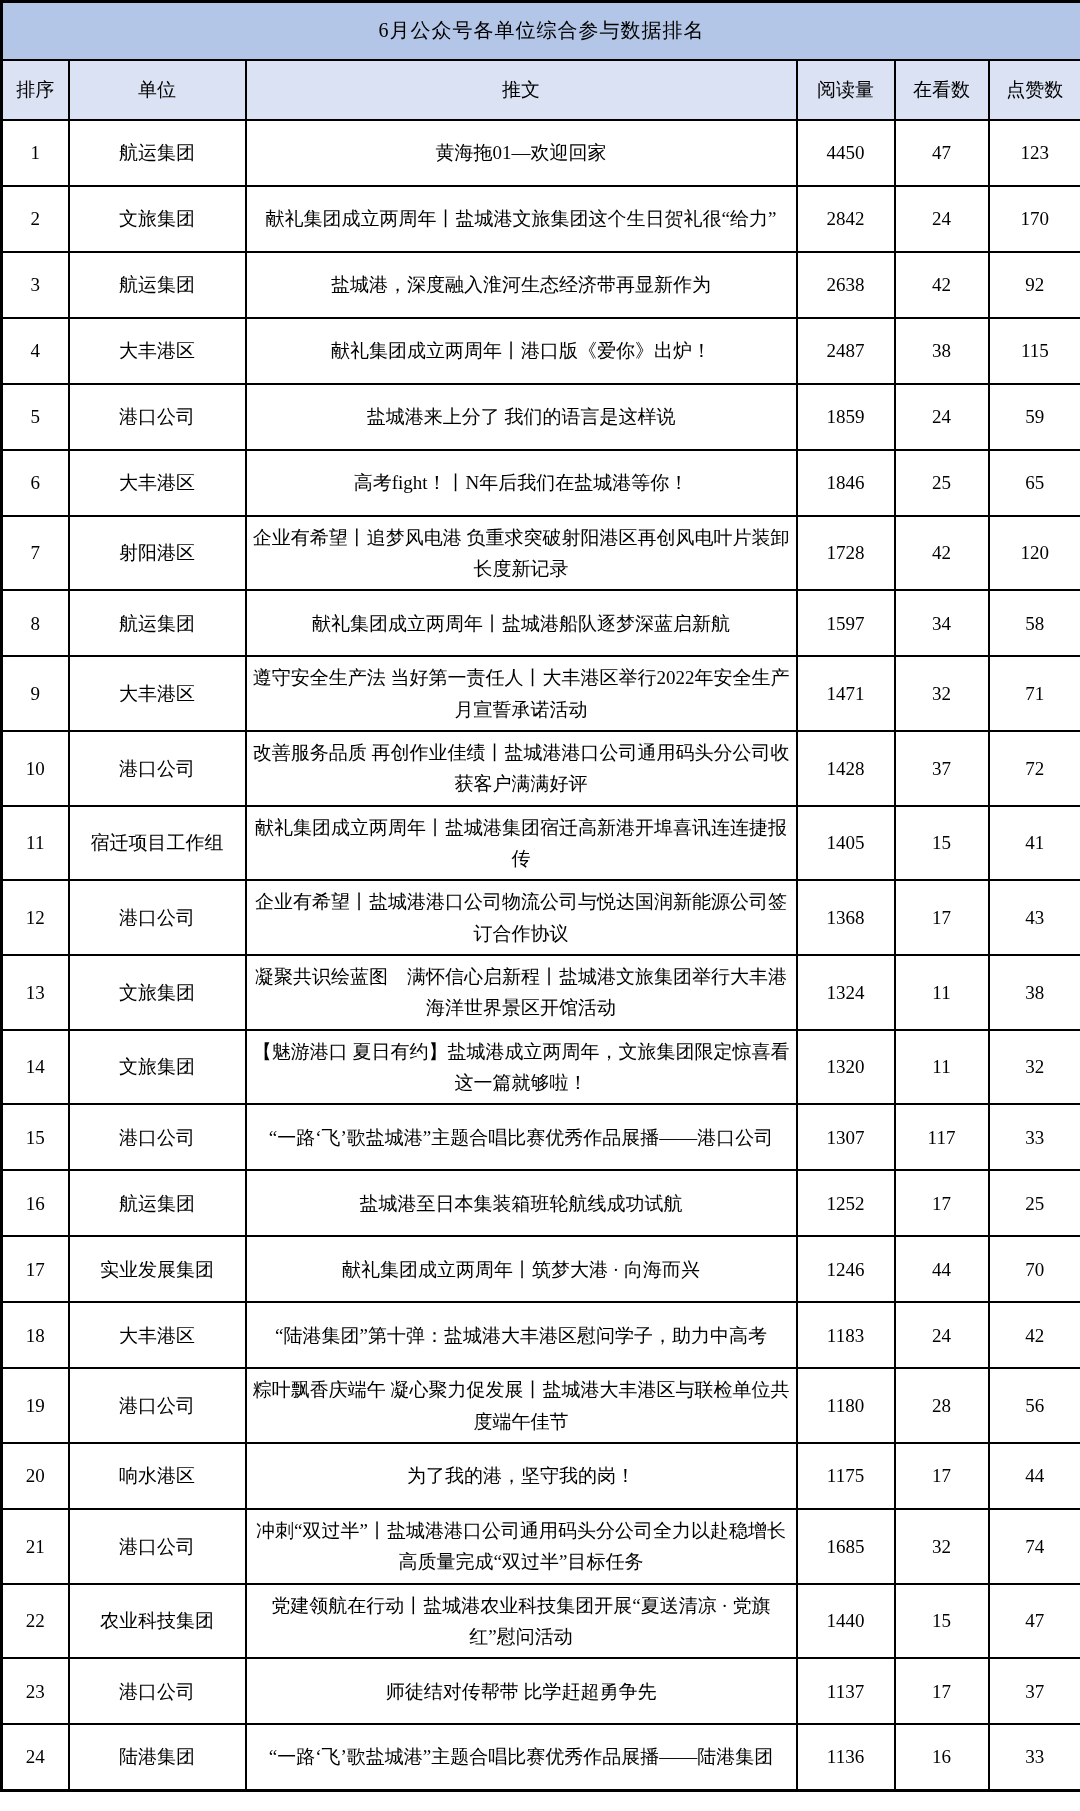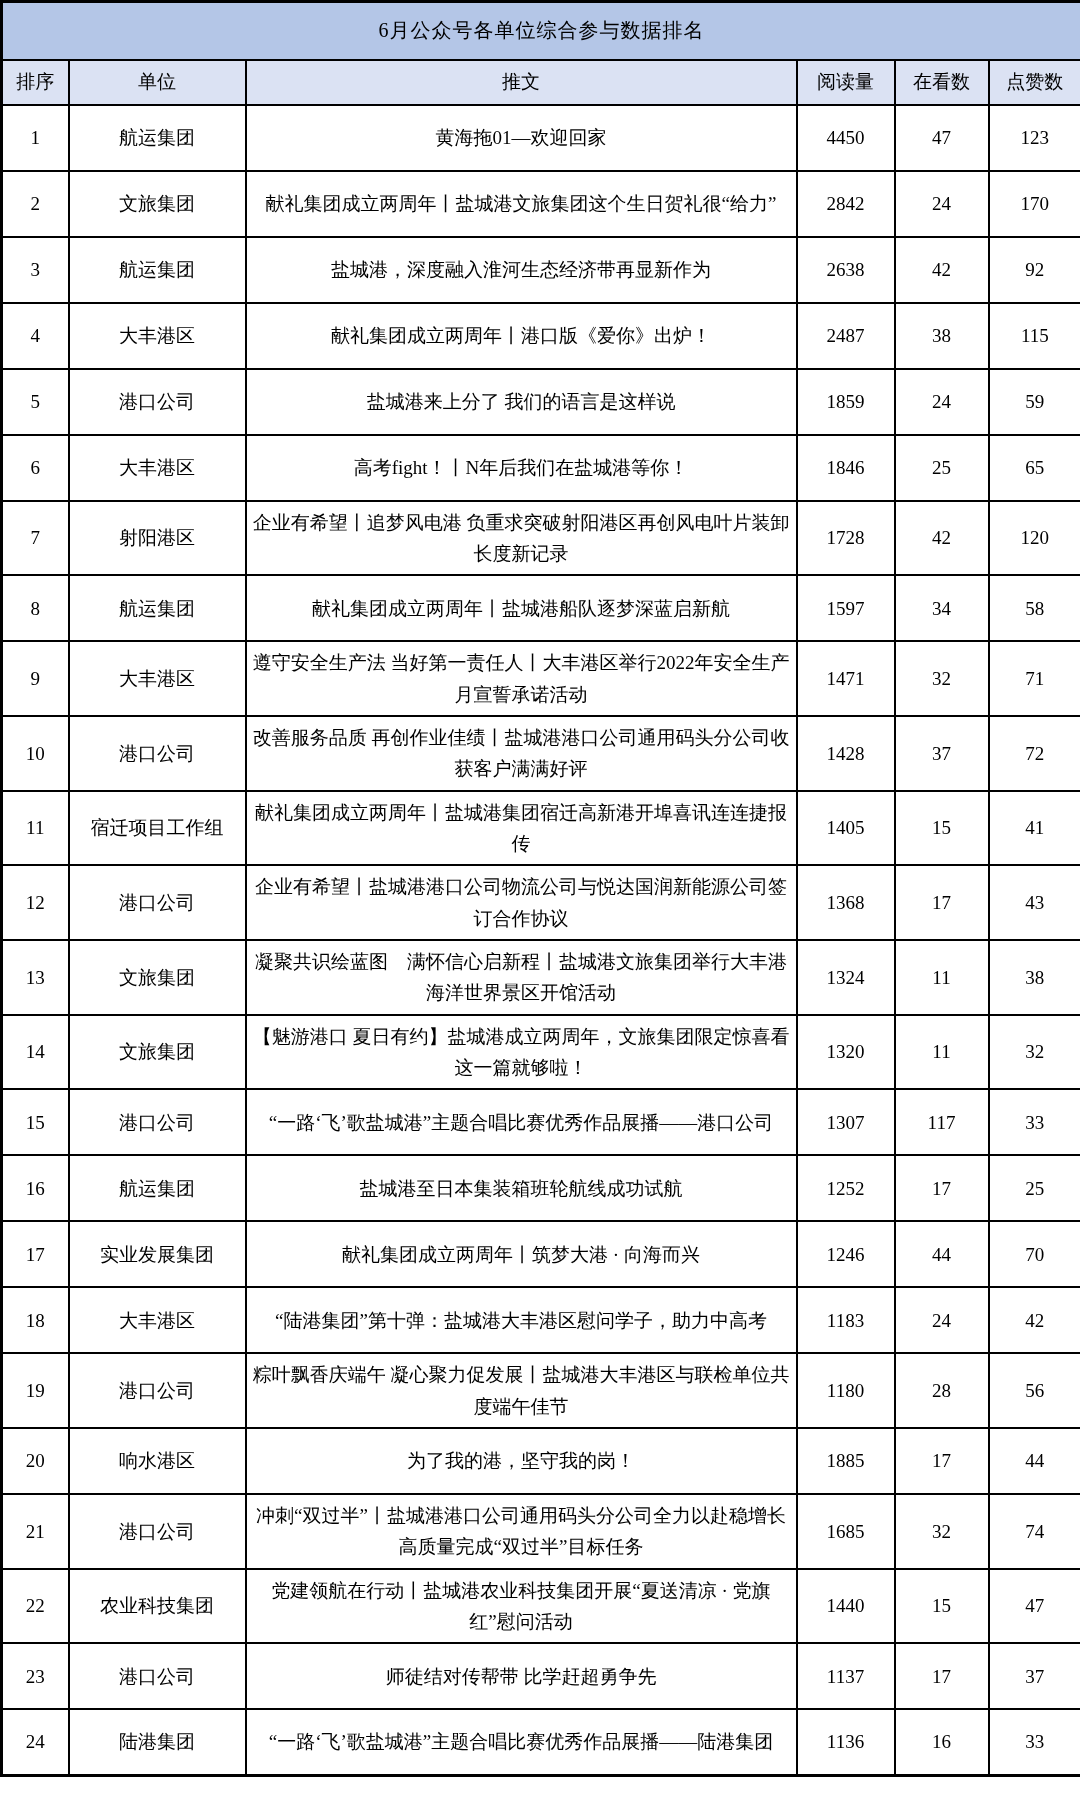--- a/index.html
+++ b/index.html
@@ -30,21 +30,21 @@
     overflow: hidden;
   }
   tr.title-row th.title-cell {
     background: var(--title-bg);
     height: 58px;
     font-size: 20px;
     letter-spacing: 1px;
   }
   tr.header-row th {
     background: var(--header-bg);
-    height: 45px;
+    height: 60px;
     font-size: 19px;
   }
   table.ranking td {
     height: 66px;
     font-size: 19px;
     line-height: 1.65;
     padding: 5px 6px;
   }
   td.c-article { padding: 5px 10px; }
   td.c-num { font-size: 18px; }
@@ -225,21 +225,21 @@
     <td class="c-unit">港口公司</td>
     <td class="c-article">粽叶飘香庆端午 凝心聚力促发展丨盐城港大丰港区与联检单位共度端午佳节</td>
     <td class="c-num">1180</td>
     <td class="c-num">28</td>
     <td class="c-num">56</td>
   </tr>
         <tr>
     <td class="c-rank">20</td>
     <td class="c-unit">响水港区</td>
     <td class="c-article">为了我的港，坚守我的岗！</td>
-    <td class="c-num">1885</td>
+    <td class="c-num">1175</td>
     <td class="c-num">17</td>
     <td class="c-num">44</td>
   </tr>
         <tr>
     <td class="c-rank">21</td>
     <td class="c-unit">港口公司</td>
     <td class="c-article">冲刺“双过半”丨盐城港港口公司通用码头分公司全力以赴稳增长 高质量完成“双过半”目标任务</td>
     <td class="c-num">1685</td>
     <td class="c-num">32</td>
     <td class="c-num">74</td>

